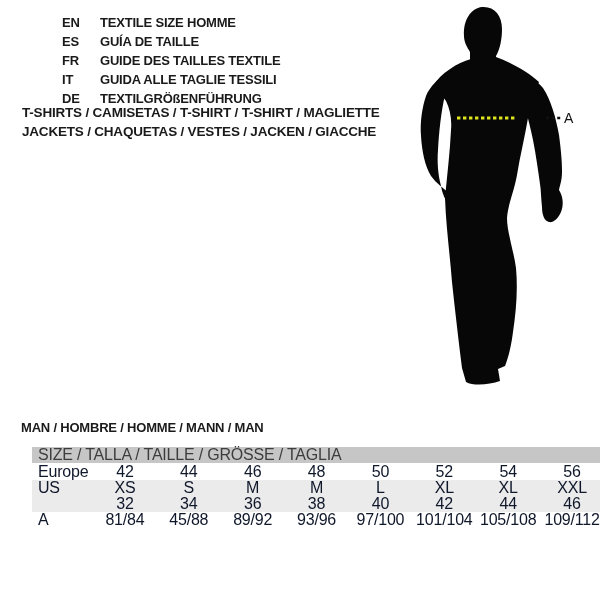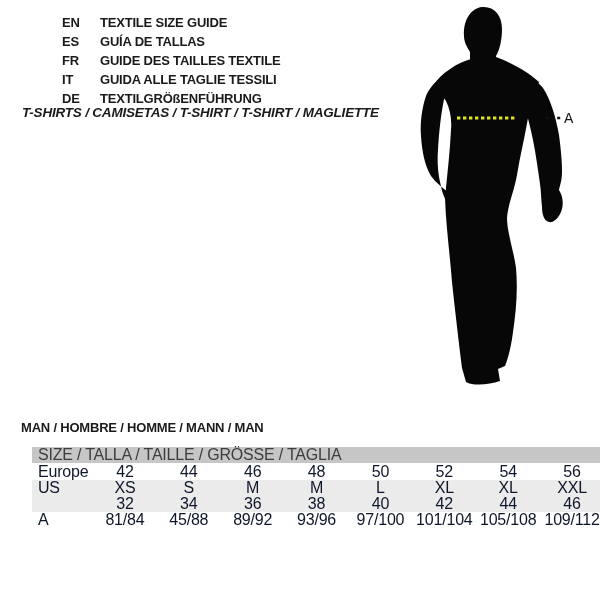--- a/index.html
+++ b/index.html
@@ -7,21 +7,21 @@
           font-family:"Liberation Sans",sans-serif;color:#1a1a1a;letter-spacing:-0.2px;}
 
   
   .lang-block{position:absolute;left:22px;top:13px;}
   .lang-row{display:flex;height:19px;line-height:19px;font-size:13px;font-weight:600;margin-left:40px;}
   .lang-code{width:38px;}
   .lang-label{white-space:nowrap;}
 
   
   .product-block{position:absolute;left:22px;top:103px;}
-  .product-line{height:19px;line-height:19px;font-size:13.5px;font-weight:700;white-space:nowrap;font-style:italic;}
+  .product-line{height:19px;line-height:19px;font-size:13.5px;font-weight:700;white-space:nowrap;}
 
   
   .figure-wrap{position:absolute;left:405px;top:0;width:175px;height:400px;}
 
   
   .man-heading{position:absolute;left:21px;top:420px;font-size:13px;font-weight:700;white-space:nowrap;}
 
   
   .size-table{position:absolute;left:32px;top:447px;width:572px;font-size:16px;}
   .t-header{height:16px;line-height:16px;padding-left:6px;color:#3d3d3d;margin-bottom:1px;}
@@ -33,42 +33,43 @@
   .footnote{position:absolute;left:21px;top:548px;font-size:12.5px;font-weight:700;white-space:nowrap;}
 </style>
 </head>
 <body>
 
 <div class="canvas">
 
   <div class="lang-block">
     <div class="lang-row">
       <span class="lang-code">EN</span>
-      <span class="lang-label">TEXTILE SIZE GUIDE</span>
+      <span class="lang-label">TEXTILE SIZE HOMME</span>
     </div>
     <div class="lang-row">
       <span class="lang-code">ES</span>
-      <span class="lang-label">GUÍA DE TALLAS</span>
+      <span class="lang-label">GUÍA DE TAILLE</span>
     </div>
     <div class="lang-row">
       <span class="lang-code">FR</span>
       <span class="lang-label">GUIDE DES TAILLES TEXTILE</span>
     </div>
     <div class="lang-row">
       <span class="lang-code">IT</span>
       <span class="lang-label">GUIDA ALLE TAGLIE TESSILI</span>
     </div>
     <div class="lang-row">
       <span class="lang-code">DE</span>
       <span class="lang-label">TEXTILGRÖßENFÜHRUNG</span>
     </div>
   </div>
 
   <div class="product-block">
     <div class="product-line">T-SHIRTS / CAMISETAS / T-SHIRT / T-SHIRT / MAGLIETTE</div>
+    <div class="product-line">JACKETS / CHAQUETAS / VESTES / JACKEN / GIACCHE</div>
   </div>
 
   <div class="figure-wrap">
     <svg width="175" height="400" viewBox="0 0 175 400" xmlns="http://www.w3.org/2000/svg">
 
       <path fill="#070707" d="M59,36 C58,20 66,8 77,7 C89,6 97,15 97,29 C97,39 95,49 91,56 L91,63 L65,63 L65,52 C62,47 59,42 59,36 Z"></path>
 
       <path fill="#070707" d="M28,86 C36,73 52,63 66,59 L91,57 C107,63 123,72 134,82
            C129,93 125,105 123,118 C120,136 115,156 112,175
            C109,192 103,204 102,218 C102,232 109,252 111,268

